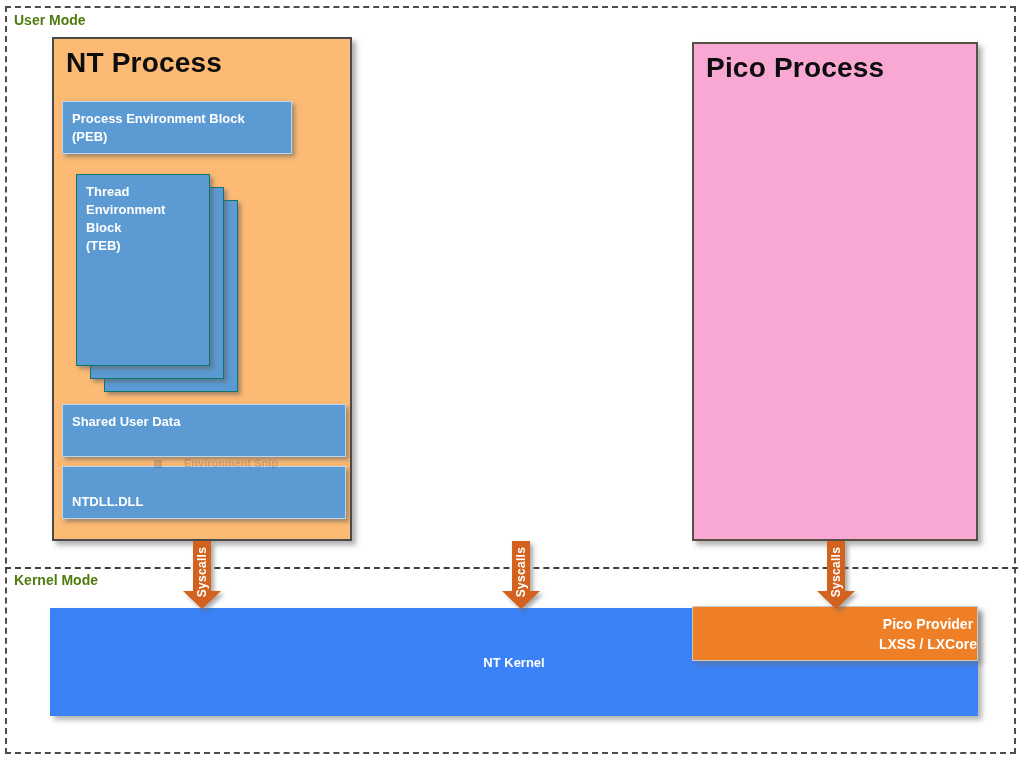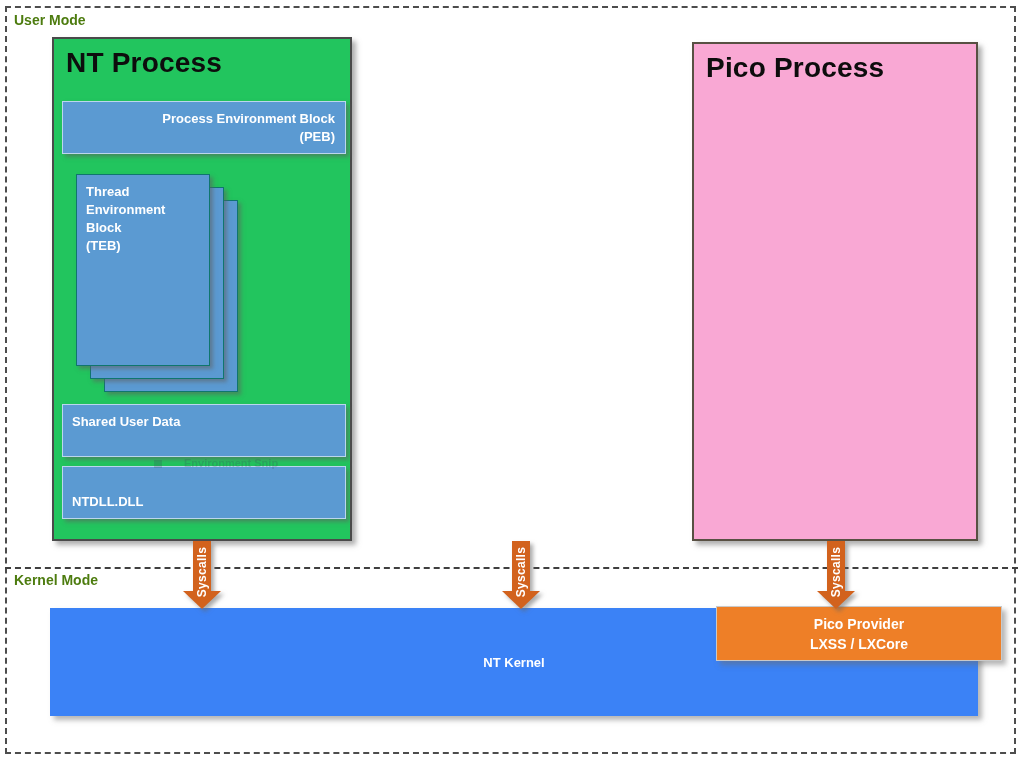--- a/index.html
+++ b/index.html
@@ -21,41 +21,41 @@
   }
   .mode-label.user{left:14px;top:12px;}
   .mode-label.kernel{left:14px;top:572px;}
 
   
   .proc{
     position:absolute;box-sizing:border-box;
     border:2px solid #4a4a4a;
     box-shadow:4px 4px 5px rgba(110,110,110,.55);
   }
-  .proc.blue{background:#22c55e;}
+  .proc.blue{background:#fdba74;}
   .proc.peach{background:#f9a8d4;border-color:#585043;}
   .proc.nt{left:52px;top:37px;width:300px;height:504px;}
   .proc.minimal{left:379px;top:40px;width:287px;height:501px;}
   .proc.pico{left:692px;top:42px;width:286px;height:499px;}
   .proc-title{
     position:absolute;left:12px;top:8px;right:8px;
     font-size:28px;font-weight:700;color:#0d0d0d;letter-spacing:.2px;white-space:nowrap;
   }
 
   
   .block{
     position:absolute;box-sizing:border-box;background:#5b9ad2;
     border:1px solid rgba(240,246,252,.65);
     box-shadow:3px 3px 4px rgba(95,95,95,.55);
   }
   .block-label{
     display:block;padding:8px 10px 0 9px;
     font-size:13px;font-weight:700;color:#ffffff;line-height:18px;white-space:pre-line;
   }
-  .block.peb{left:8px;top:62px;width:284px;height:53px;text-align:right;}
+  .block.peb{left:8px;top:62px;width:230px;height:53px;}
   .block.sud{left:8px;top:365px;width:284px;height:53px;}
   .block.ntdll{left:8px;top:427px;width:284px;height:53px;padding-top:10px;}
   .block.ntdll .block-label{padding-top:16px;}
 
   
   .teb-stack{position:absolute;left:22px;top:135px;width:164px;height:220px;}
   .teb-card{
     position:absolute;width:134px;height:192px;box-sizing:border-box;background:#5b9ad2;
     border:1px solid #0f766e;box-shadow:3px 3px 4px rgba(95,95,95,.55);
   }
@@ -79,21 +79,21 @@
     box-shadow:4px 4px 5px rgba(110,110,110,.5);
     display:flex;align-items:center;justify-content:center;
   }
   .kernel-box .kernel-label{
     font-size:13px;font-weight:700;color:#ffffff;
   }
   .provider-box{
     position:absolute;left:692px;top:606px;width:286px;height:55px;background:#ee7f27;
     border:1px solid #c9c9c9;box-sizing:border-box;
     box-shadow:4px 4px 5px rgba(110,110,110,.5);
-    display:flex;align-items:center;justify-content:center;text-align:center;margin-left:24px;
+    display:flex;align-items:center;justify-content:flex-end;text-align:center;
   }
   .provider-box .provider-label{
     font-size:14px;font-weight:700;color:#ffffff;line-height:20px;white-space:pre-line;
   }
 
   
   .syscall-arrow{
     position:absolute;top:541px;width:38px;height:68px;
     filter:drop-shadow(3px 3px 2px rgba(100,100,100,.55));
   }

